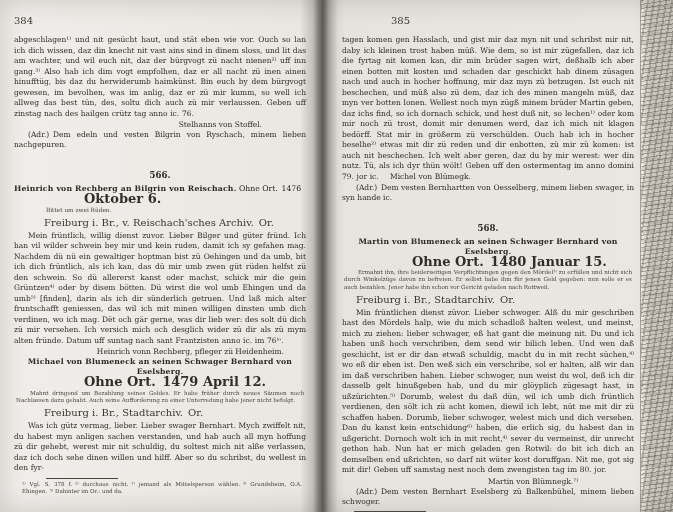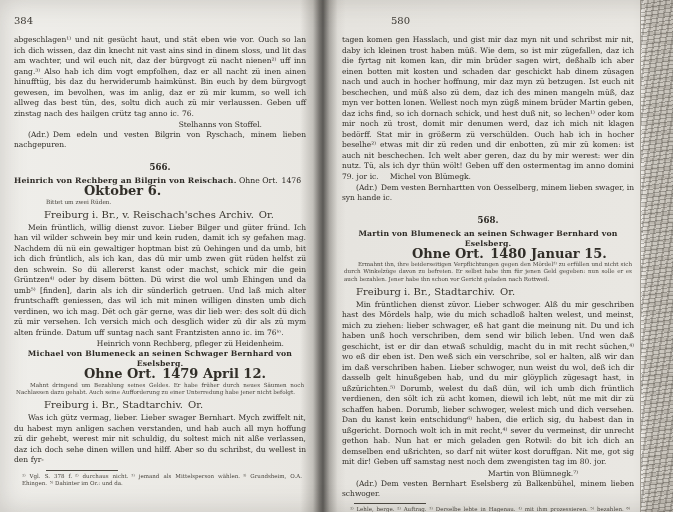--- a/index.html
+++ b/index.html
@@ -21,21 +21,21 @@
   .runhead .pn{width:34px;}
   .runhead .ttl{flex:1;text-align:center;letter-spacing:.4px;}
   .runhead-r .pn{text-align:right;}
   
   .btxt{
     font-size:7.5px;line-height:10.5px;text-align:justify;
     color:#312e28;word-spacing:.3px;
   }
   .sig{font-size:7.5px;text-align:right;padding-right:44px;margin:1px 0 1px 0;color:#312e28;}
   .addr{font-size:7.5px;line-height:10.3px;text-align:justify;text-indent:14px;color:#312e28;margin-top:1px;}
-  .lnum{text-align:center;font-size:8.6px;font-weight:bold;margin:11px 0 4px 0;color:#2c2924;}
+  .lnum{text-align:center;font-size:8.6px;font-weight:bold;margin:19px 0 4px 0;color:#2c2924;}
   .lt-line{font-size:7.7px;line-height:10px;color:#2c2924;}
   .lt-bold{font-weight:bold;letter-spacing:.2px;}
   .lt-center{text-align:center;}
   .date2{font-size:13px;margin-left:70px;line-height:10px;color:#312e28;font-weight:bold;}
   .regest{
     font-size:5.6px;line-height:7.2px;color:#46423b;
     text-align:justify;text-indent:14px;margin:2.5px 0 1px 0;padding:0 2px;
   }
   .regest-one{font-size:5.8px;color:#46423b;margin:3px 0 1px 30px;text-indent:0;}
   .archive{font-size:10px;color:#3a362f;margin:3px 0 3px 30px;}
@@ -101,21 +101,21 @@
     <div class="archive">Freiburg i. Br., Stadtarchiv. Or.</div>
     <div class="btxt" style="text-indent:14px;">Was ich gütz vermag, lieber. Lieber swager Bernhart. Mych zwiffelt nit, du habest myn anligen sachen verstanden, und hab auch all myn hoffung zü dir gehebt, werest mir nit schuldig, du soltest mich nit alße verlassen, daz ich doch sehe dinen willen und hilff. Aber so du schribst, du wellest in den fyr-</div>
 
     <div class="fn-rule"></div>
     <div class="fnotes">¹⁾ Vgl. S. 378 f. ²⁾ durchaus nicht. ³⁾ jemand als Mittelsperson wählen. ⁴⁾ Grundsheim, O.A. Ehingen. ⁵⁾ Dahinter im Or.: und da.</div>
   </div>
 
   <div class="page page-right">
     <div class="runhead runhead-r">
       <span class="pn"></span>
-      <span class="pn">580</span>
+      <span class="pn">385</span>
     </div>
 
     <div class="btxt">tagen komen gen Hasslach, und gist mir daz myn nit und schribst mir nit, daby ich kleinen trost haben müß. Wie dem, so ist mir zügefallen, daz ich die fyrtag nit komen kan, dir min brüder sagen wirt, deßhalb ich aber einen botten mit kosten und schaden dar geschickt hab dinem züsagen nach und auch in hocher hoffnung, mir daz myn zü betzugen. Ist euch nit beschechen, und müß also zü dem, daz ich des minen mangeln müß, daz myn ver botten lonen. Wellest noch myn zügß minem brüder Martin geben, daz ichs find, so ich dornach schick, und hest duß nit, so lechen¹⁾ oder kom mir noch zü trost, domit mir denumen werd, daz ich mich nit klagen bedörff. Stat mir in größerm zü verschülden. Ouch hab ich in hocher beselhe²⁾ etwas mit dir zü reden und dir enbotten, zü mir zü komen: ist auch nit beschechen. Ich welt aber geren, daz du by mir werest: wer din nutz. Tü, als ich dyr thün wölt! Geben uff den ostermentag im anno domini 79. jor ic.  Michel von Blümegk.</div>
     <div class="addr">(Adr.) Dem vesten Bernhartten von Oesselberg, minem lieben swager, in syn hande ic.</div>
 
     <div class="lnum">568.</div>
     <div class="lt-line lt-center">
       <span class="lt-bold">Martin von Blumeneck an seinen Schwager Bernhard von Eselsberg.</span>
     </div>
     <div class="date2">Ohne Ort. 1480 Januar 15.</div>

